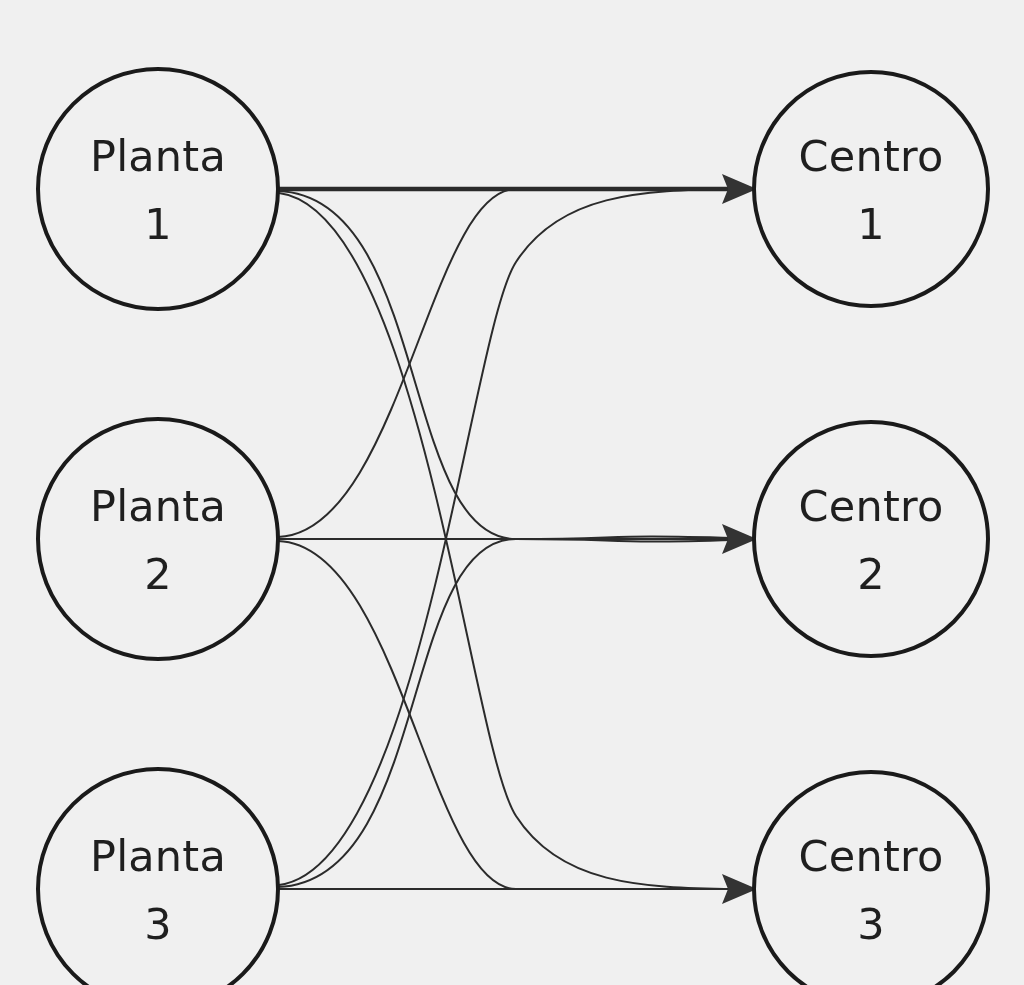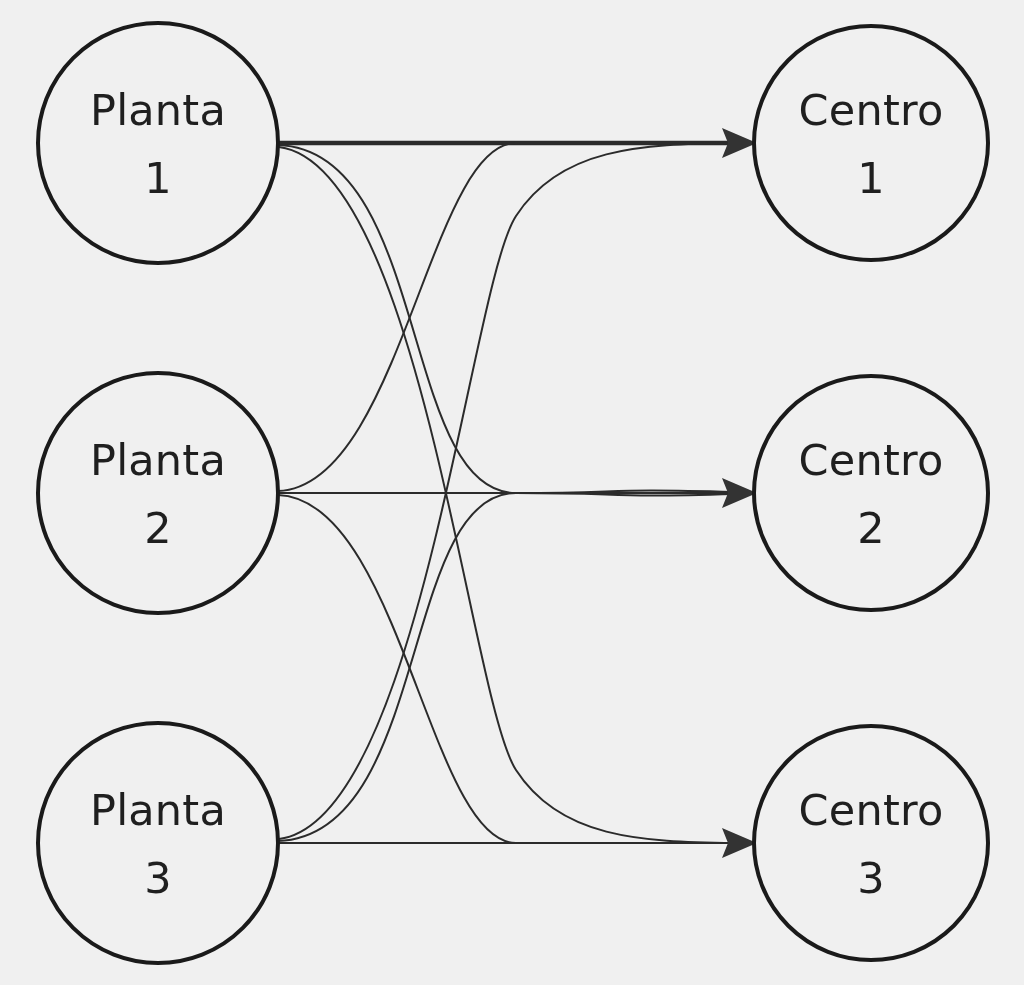--- a/index.html
+++ b/index.html
@@ -12,20 +12,21 @@
     height: 985px;
     background: #f0f0f0;
     font-family: "DejaVu Sans", sans-serif;
     overflow: hidden;
   }
   #diagram-root {
     position: relative;
     width: 1024px;
     height: 761px;
     background: #f0f0f0;
+    margin-top: 46px;
   }
   #diagram-svg {
     position: absolute;
     top: 0;
     left: 0;
     width: 1024px;
     height: 985px;
     display: block;
   }
   .node-circle {

